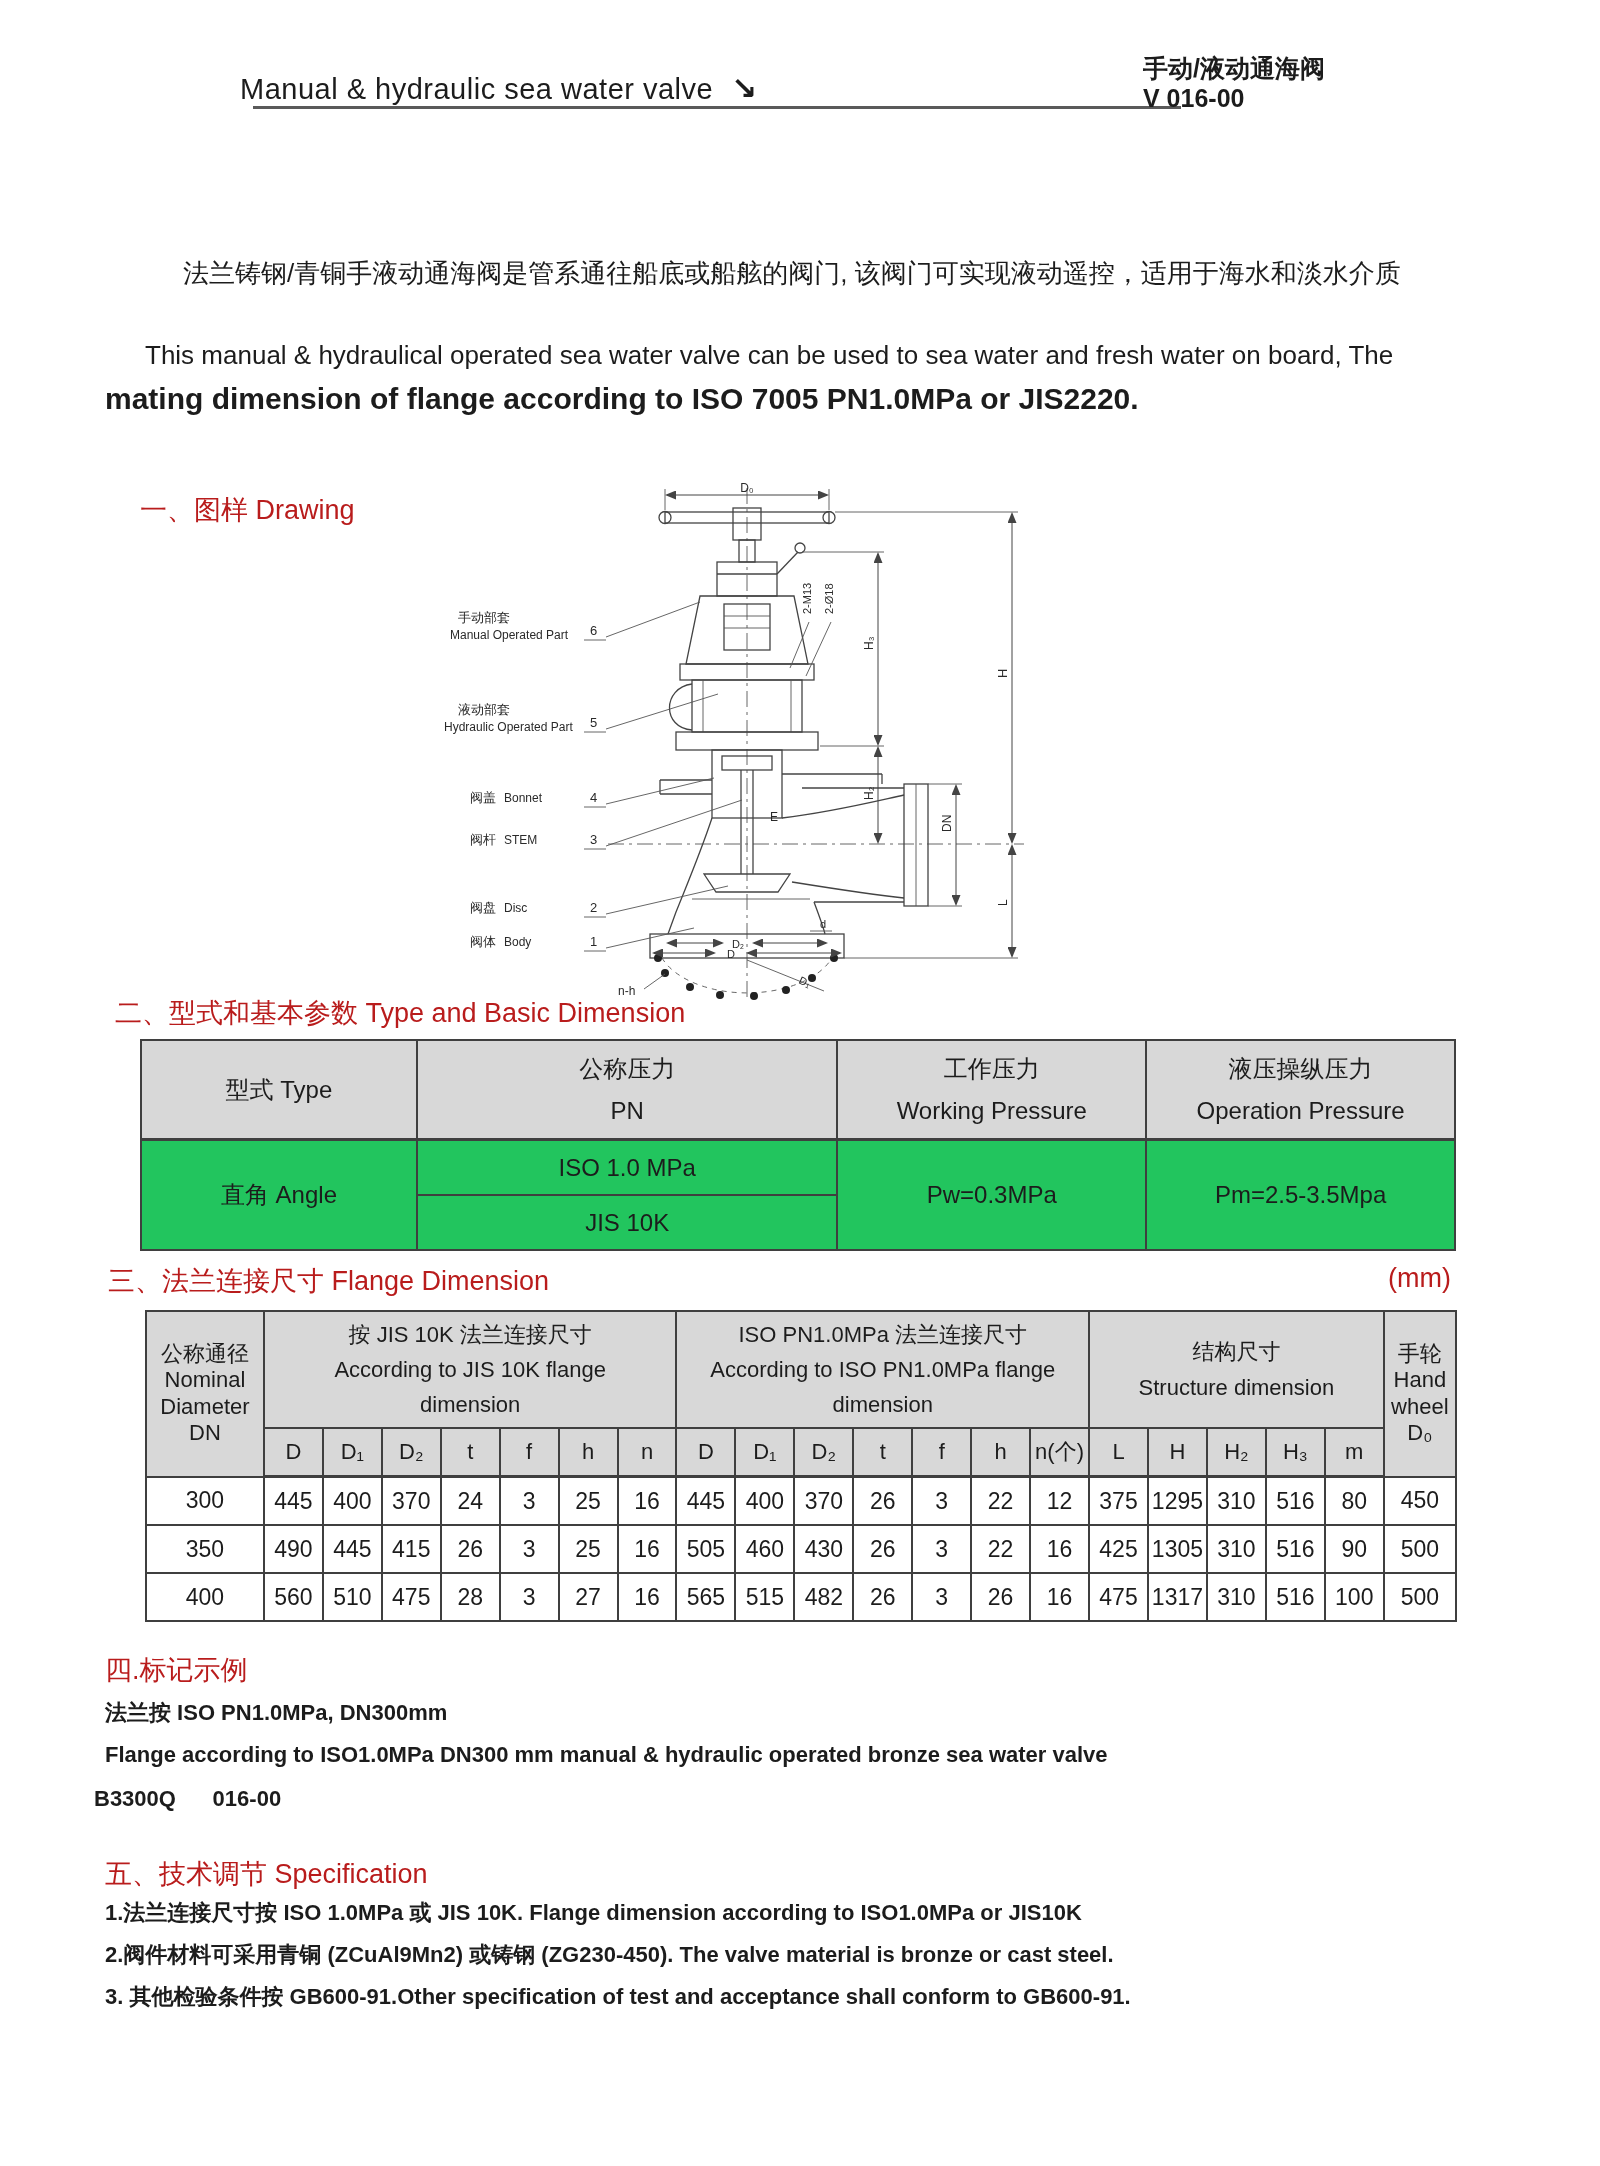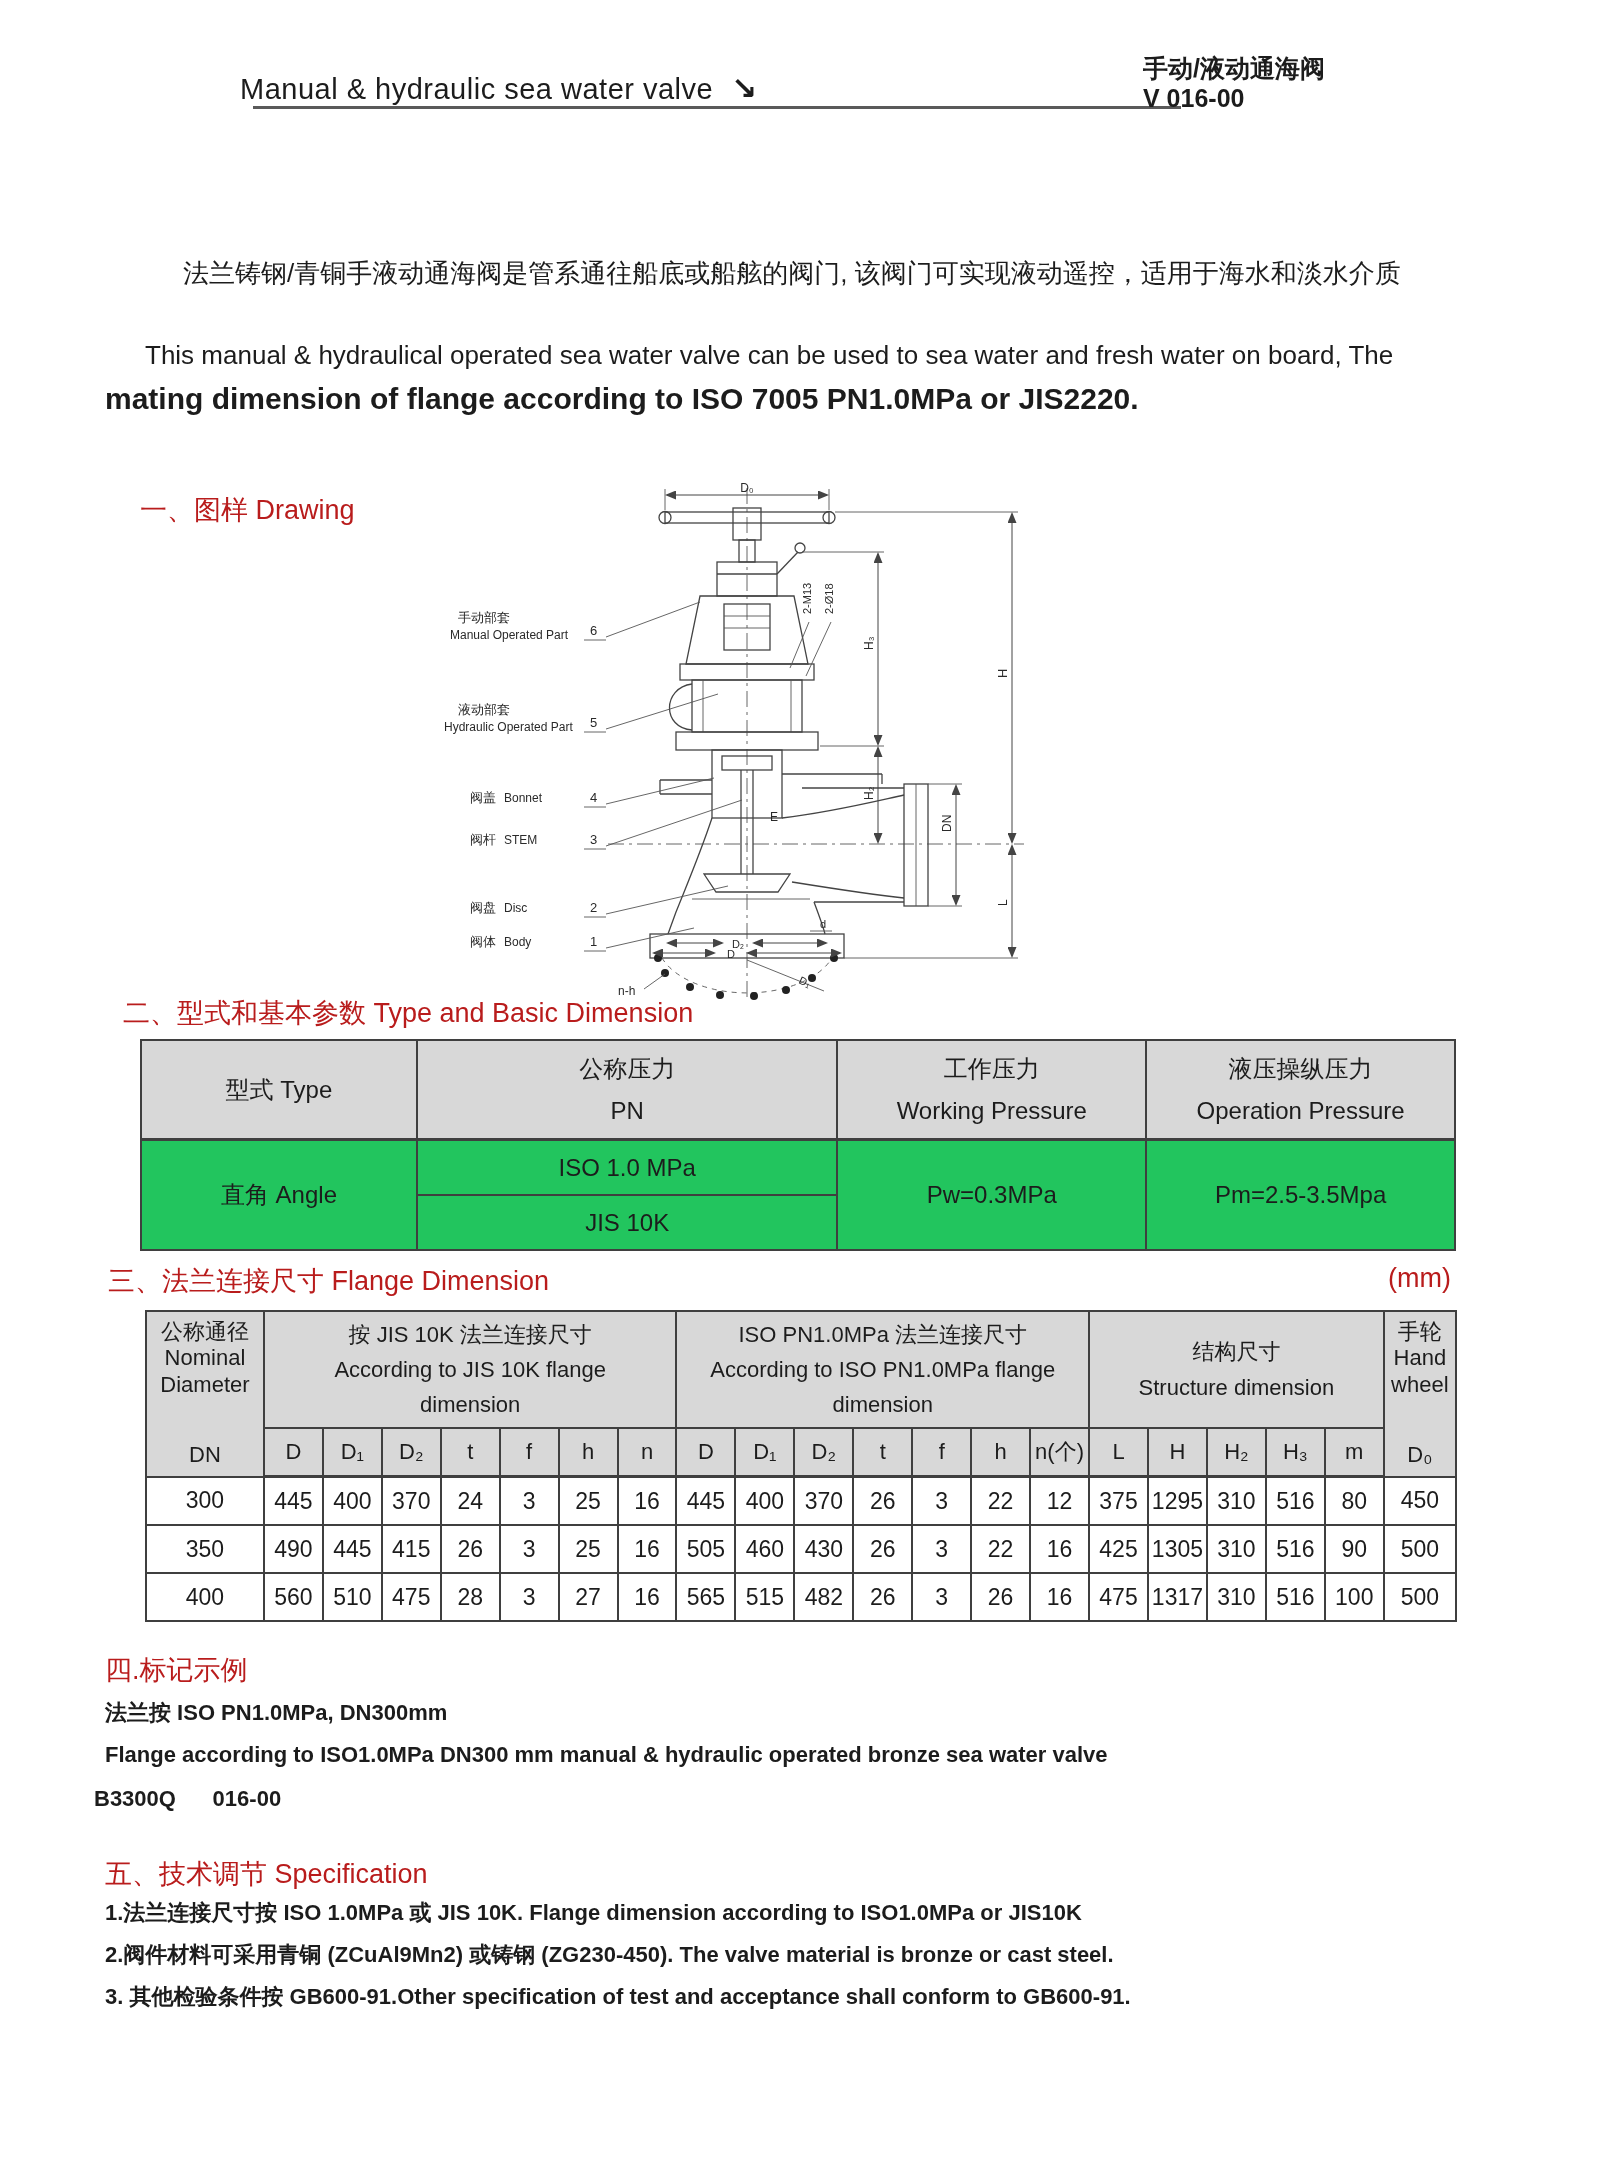--- a/index.html
+++ b/index.html
@@ -26,21 +26,21 @@
   .t1 th,.t1 td{border:2px solid #3f3f3f;text-align:center;vertical-align:middle;font-weight:normal;}
   .t1 thead th{background:#d8d8d8;height:95px;font-size:24px;line-height:1.75;border-bottom:3px solid #3f3f3f;}
   .t1 tbody td{font-size:24px;height:51px;background:#22c55e;}
   .t2{left:145px;top:1310px;width:1312px;}
   .t2 th,.t2 td{border:2px solid #3f3f3f;text-align:center;vertical-align:middle;font-weight:normal;}
   .t2 thead th{background:#d8d8d8;font-size:22px;}
   .t2 .grp{height:113px;line-height:1.6;border-bottom:2px solid #3f3f3f;}
   .t2 .sub th{height:44px;font-size:22px;border-bottom:3px solid #3f3f3f;}
   .t2 tbody td{font-size:23px;height:44px;background:#fff;}
   .t2 .edgecol{vertical-align:middle;}
-  .edgecol .inner{display:flex;flex-direction:column;justify-content:space-between;height:150px;padding:0 0;line-height:1.2;}
+  .edgecol .inner{display:flex;flex-direction:column;justify-content:center;height:150px;padding:0 0;line-height:1.2;}
   
   .line26{font-size:22px;white-space:pre;font-weight:bold;}
   svg text{font-family:"Liberation Sans","DejaVu Sans",sans-serif;fill:#2a2a2a;}
   .ln{stroke:#444;stroke-width:1.3;fill:none;}
   .thin{stroke:#555;stroke-width:.9;fill:none;}
   .cl{stroke:#666;stroke-width:1;fill:none;stroke-dasharray:16 5 3 5;}
   .dim{stroke:#444;stroke-width:1;fill:none;marker-start:url(#ah);marker-end:url(#ah);}
   .dot{fill:#222;}
 </style>
 </head>
@@ -213,21 +213,21 @@
     <line class="thin" x1="244" y1="432" x2="366" y2="404"></line>
 
     <text x="108" y="464">阀体</text>
     <text x="142" y="464" font-size="12">Body</text>
     <text x="228" y="464">1</text>
     <line class="thin" x1="222" y1="469" x2="244" y2="469"></line>
     <line class="thin" x1="244" y1="466" x2="332" y2="446"></line>
   </g>
 </svg>
 
-<div class="abs h-sec" style="left:123px;top:995px;">二、型式和基本参数 Type and Basic Dimension</div>
+<div class="abs h-sec" style="left:115px;top:995px;">二、型式和基本参数 Type and Basic Dimension</div>
 
 <table class="abs t1">
   <colgroup>
       <col style="width:21%">
       <col style="width:32%">
       <col style="width:23.5%">
       <col style="width:23.5%">
     </colgroup>
   <thead>
     <tr>

